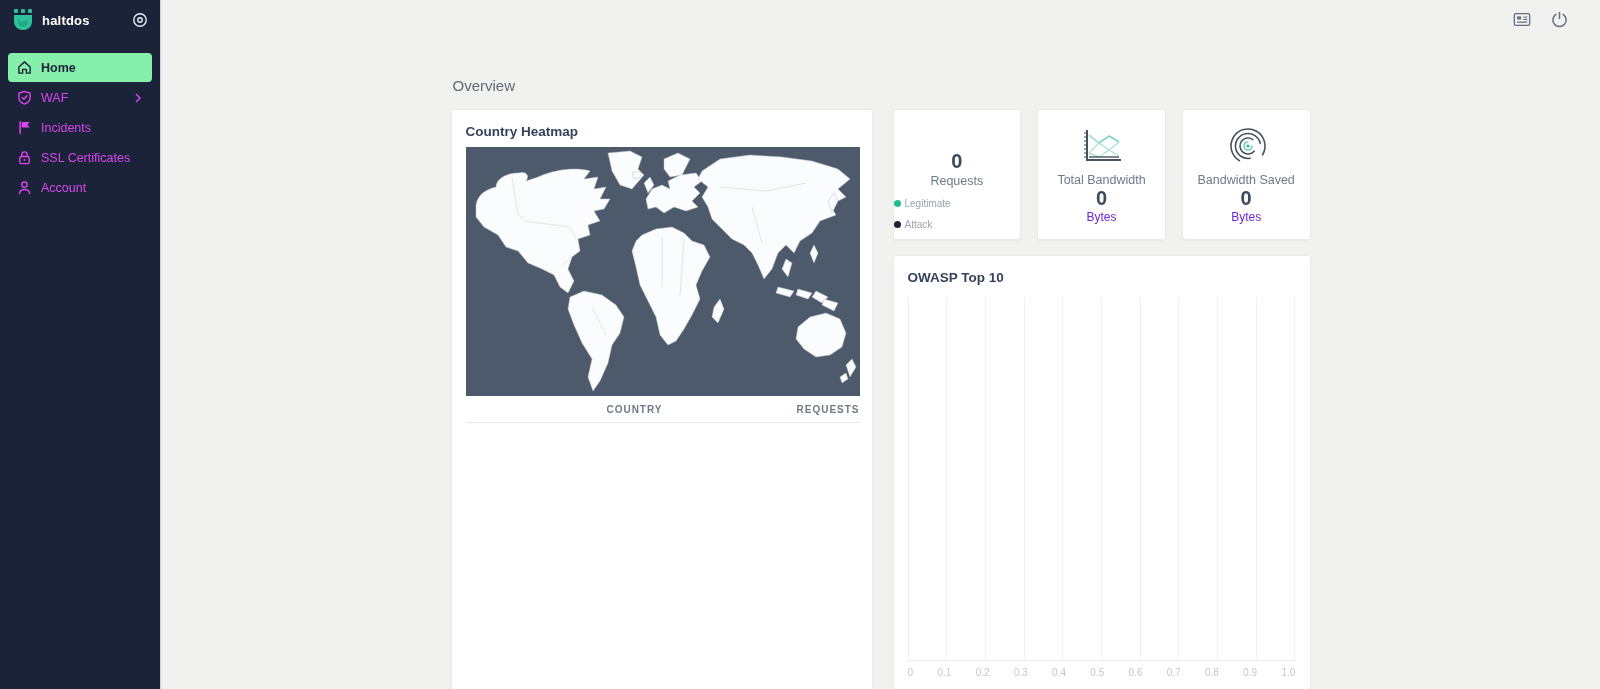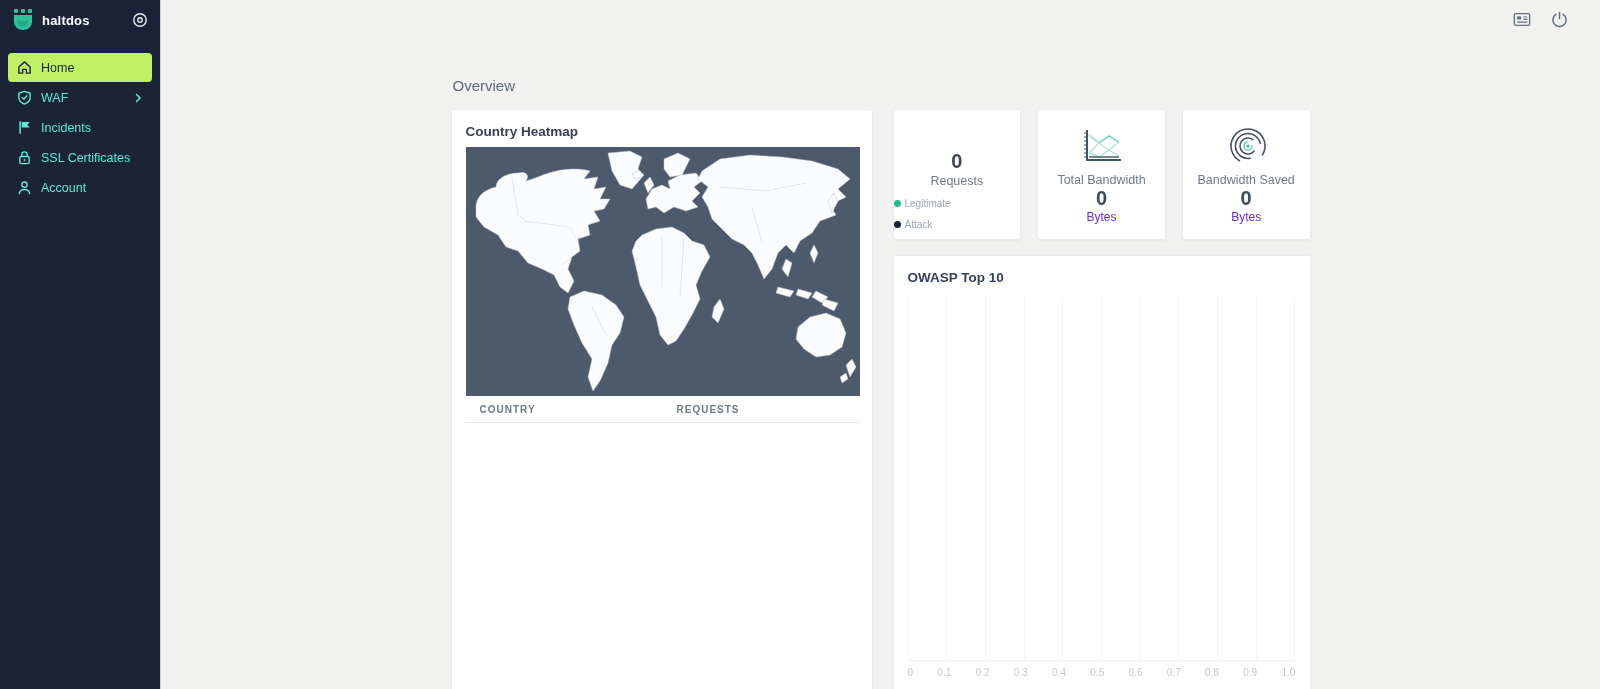--- a/index.html
+++ b/index.html
@@ -16,42 +16,42 @@
     position: absolute; left:0; top:0; width:161px; height:689px;
     background:#1b2338; border-right:1px solid #ccd3e0;
   }
   .logo-row { display:flex; align-items:center; padding:9px 12px 8px 12px; }
   .brand { color:#ffffff; font-size:13px; font-weight:bold; margin-left:7px; letter-spacing:.2px; }
   .logo-gear { margin-left:auto; color:#e8eaef; display:flex; cursor:pointer; }
   .nav { padding:14px 8px 0 8px; }
   .nav-item {
     display:flex; align-items:center; gap:9px;
     padding:7px 9px; margin-bottom:1px;
-    border-radius:4px; color:#5eead4; font-size:12.5px; cursor:pointer;
+    border-radius:4px; color:#d946ef; font-size:12.5px; cursor:pointer;
   }
   .nav-item svg { flex:0 0 auto; }
-  .nav-item.active { background:#bef264; color:#1b2338; font-weight:normal; }
+  .nav-item.active { background:#86efac; color:#1b2338; font-weight:bold; }
   .chevron { margin-left:auto; display:flex; }
   
   .topbar-icons { position:absolute; top:11px; right:32px; display:flex; gap:20px; color:#66707f; }
   .topbar-icons .tb-btn { cursor:pointer; display:flex; }
   
   .content { margin-left:161px; padding-top:77px; }
   .content-inner { width:860px; margin:0 auto; }
   .page-title { font-size:15px; font-weight:normal; color:#5f6976; margin:0 0 15px 2px; }
   .grid { display:flex; gap:20px; }
   .card {
     background:#ffffff; border:1px solid #e9eaec; border-radius:3px;
     box-shadow:0 1px 2px rgba(0,0,0,.04);
   }
   .card-title { font-size:13.5px; font-weight:bold; color:#35425c; }
   
   .heatmap-card { width:422px; height:587px; padding:14px; }
   .map-wrap { margin-top:8px; width:394px; height:249px; }
-  .geo-table { width:394px; }
+  .geo-table { width:394px;text-align:right; }
   .geo-thead { display:flex; border-bottom:1px solid #e4e6e9; }
   .geo-th {
     width:50%; padding:8px 0 7px 14px;
     font-size:10px; font-weight:bold; letter-spacing:1px; color:#6f7a87;
     text-transform:uppercase;
   }
   
   .right-col { width:421px; display:flex; flex-direction:column; }
   .stats-row { display:flex; gap:16px; margin-bottom:15px; }
   .stat-card {

